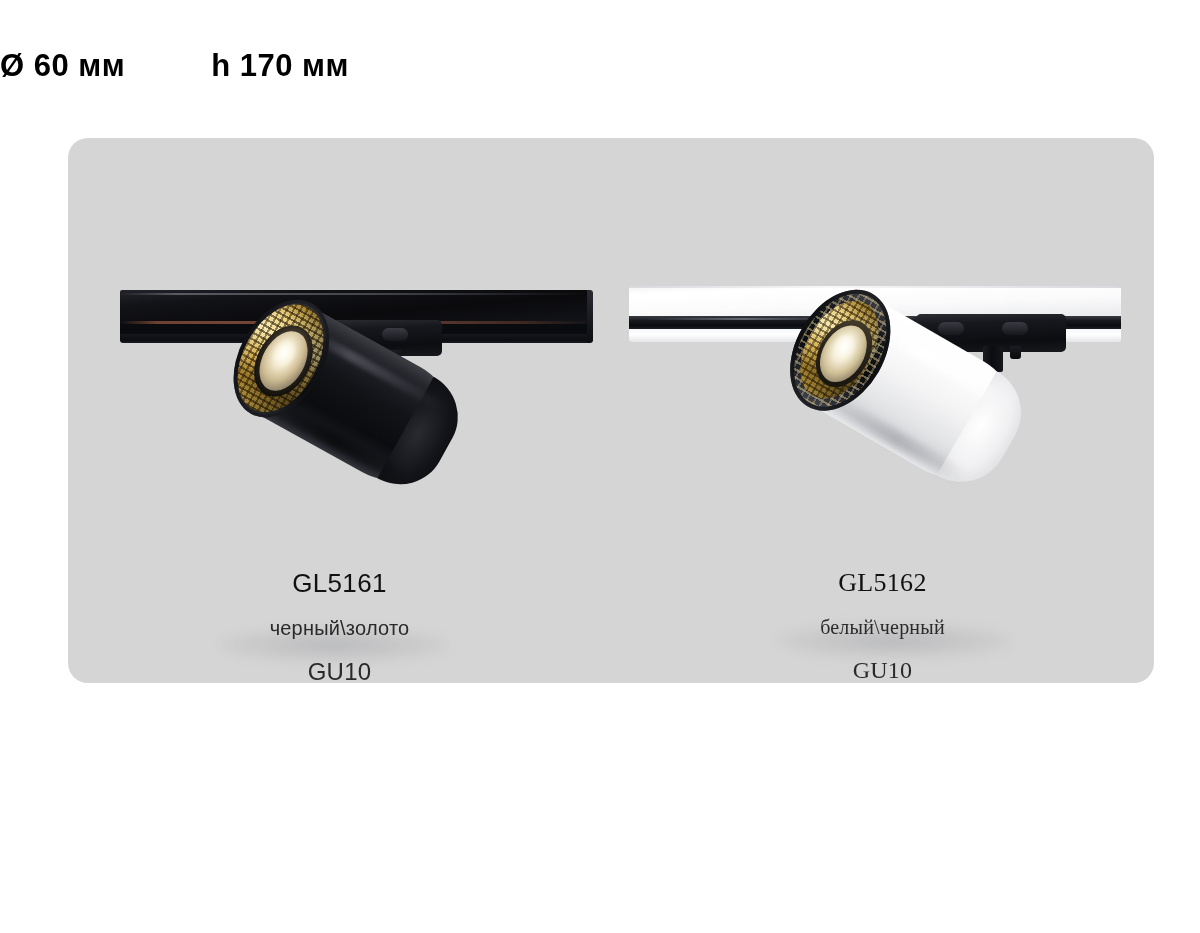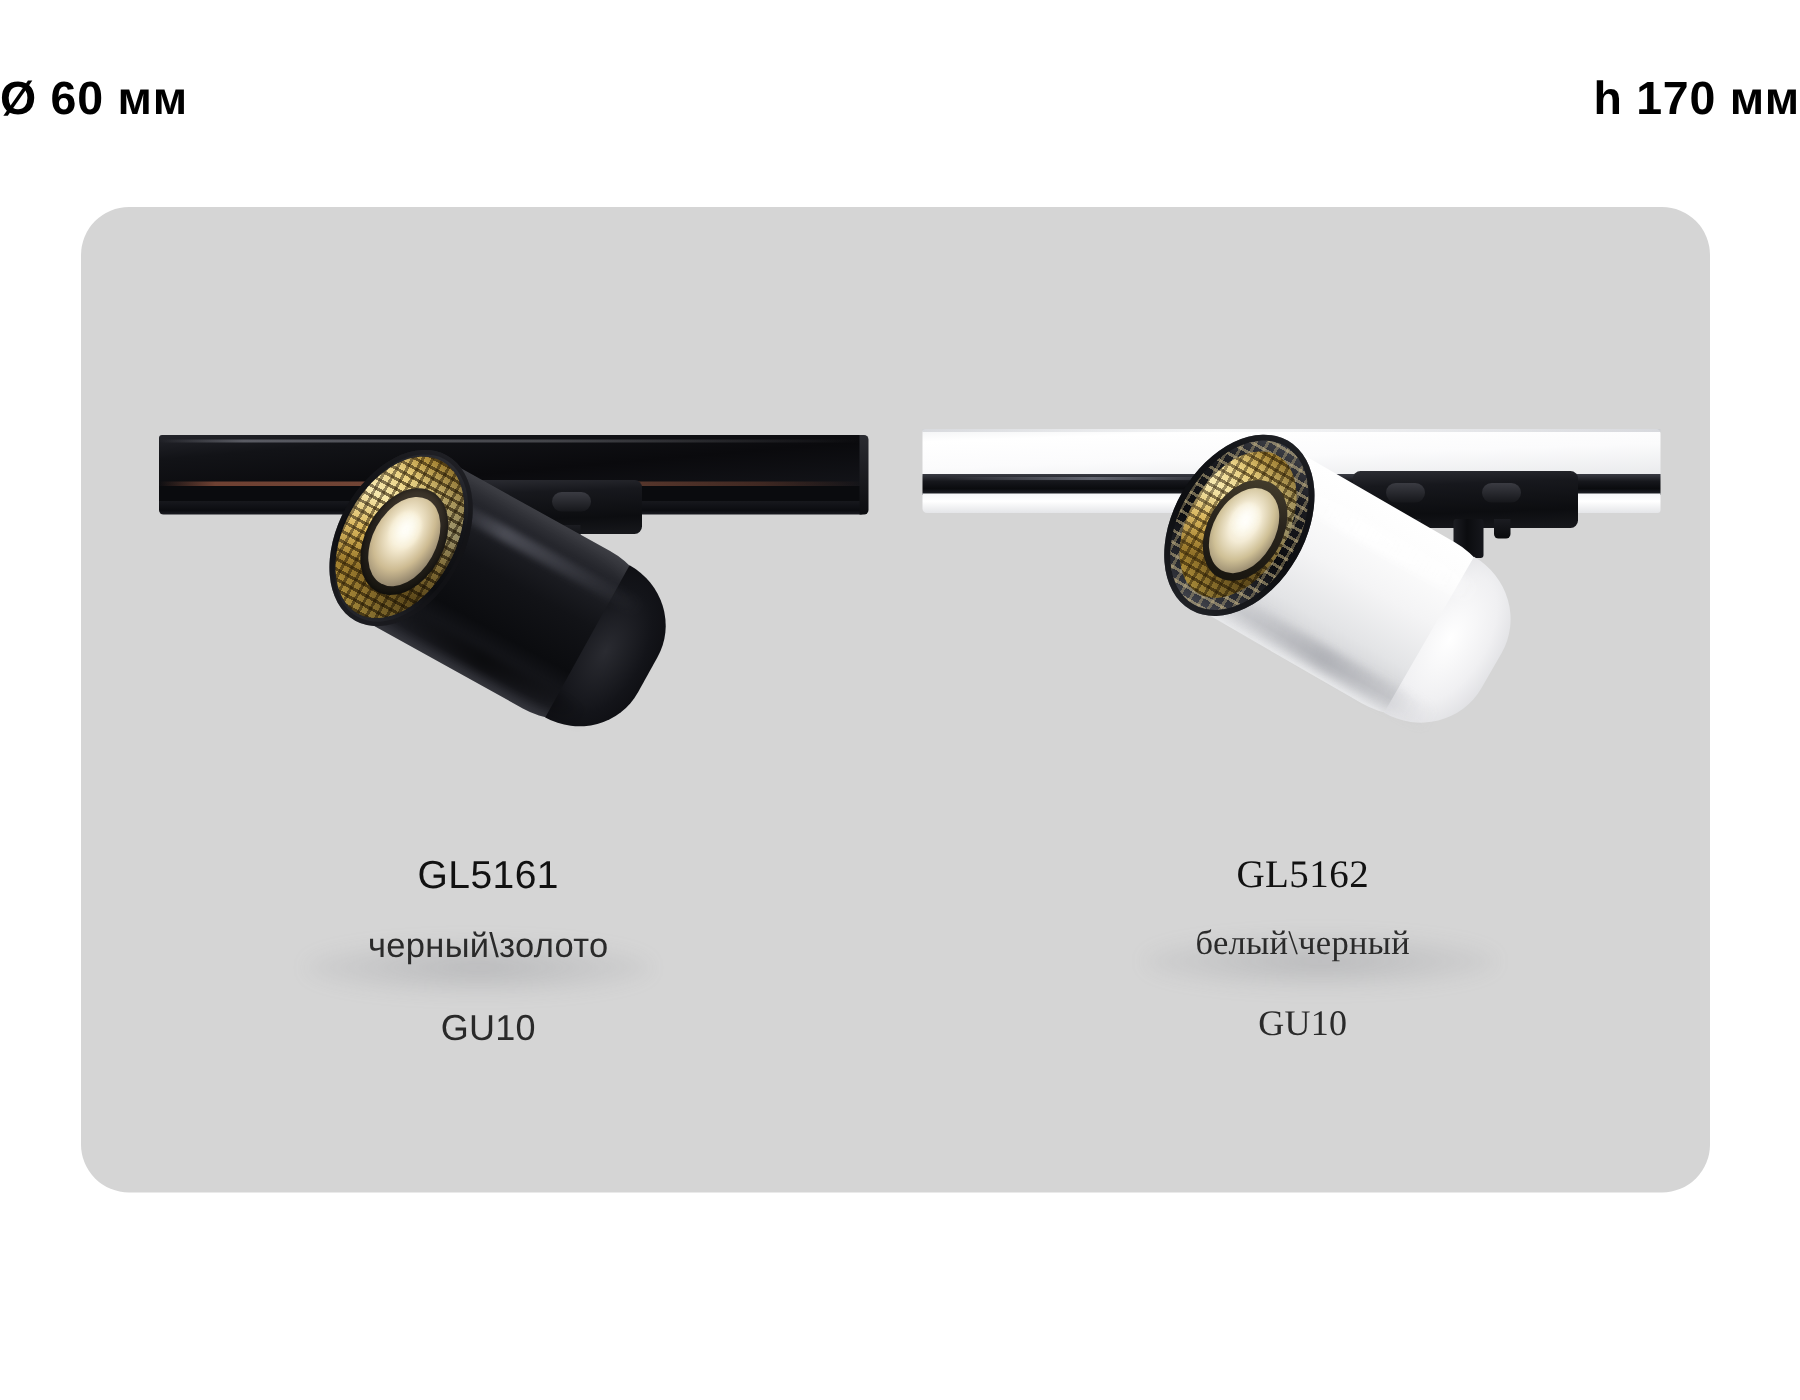--- a/index.html
+++ b/index.html
@@ -7,33 +7,33 @@
     width:1200px; height:933px;
     background:#ffffff;
     font-family:"Liberation Sans", sans-serif;
     overflow:hidden;
   }
   .page { position:relative; width:1200px; height:933px; background:#fff; }
 
   
   .dims {
     position:absolute; top:48px; left:0; width:1200px;
-    display:flex; justify-content:space-between; align-items:baseline;
+    display:flex; justify-content:flex-start; align-items:baseline;
     gap:86px;
   }
   .dim {
     font-size:31px; font-weight:700; color:#000;
     letter-spacing:0.5px; white-space:nowrap;
   }
 
   
   .panel {
-    position:absolute; left:54px; top:138px;
-    width:1086px; height:657px;
-    background:#d5d5d5; border-radius:32px;
+    position:absolute; left:68px; top:138px;
+    width:1086px; height:545px;
+    background:#d5d5d5; border-radius:20px;
   }
 
   
   .cell { position:absolute; top:0; height:657px; }
   .cell-left  { left:0;   width:543px; }
   .cell-right { left:543px; width:543px; }
 
   
   .track { position:absolute; }
 
@@ -283,22 +283,22 @@
 
   
   .caption { position:absolute; width:543px; text-align:center; }
   .caption-left  { left:0; }
   .caption-right { left:543px;font-family:Liberation Serif, serif; }
   .cap-model {
     font-size:26px; font-weight:500; color:#111; letter-spacing:.3px;
     margin-bottom:18px;
   }
   .cap-color {
-    font-size:23px; font-weight:300; color:#2a2a2a; letter-spacing:.2px;
-    margin-bottom:28px;
+    font-size:20px; font-weight:300; color:#2a2a2a; letter-spacing:.2px;
+    margin-bottom:18px;
   }
   .cap-socket {
     font-size:24px; font-weight:300; color:#2a2a2a; letter-spacing:.2px;
   }
 
   
   .footer {
     position:absolute; left:0; top:845px; width:1200px; text-align:center;
     font-size:25px; font-weight:300; color:#2b2b2b; letter-spacing:.3px;
   }

